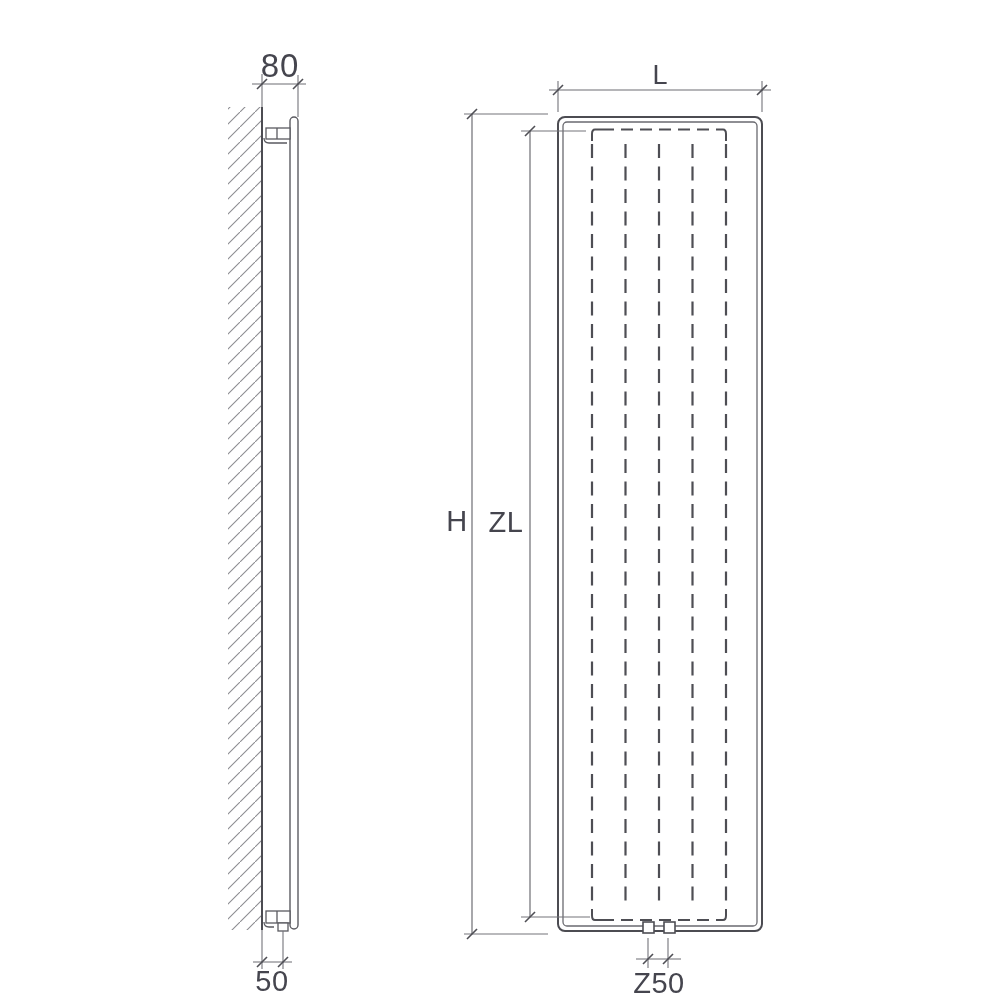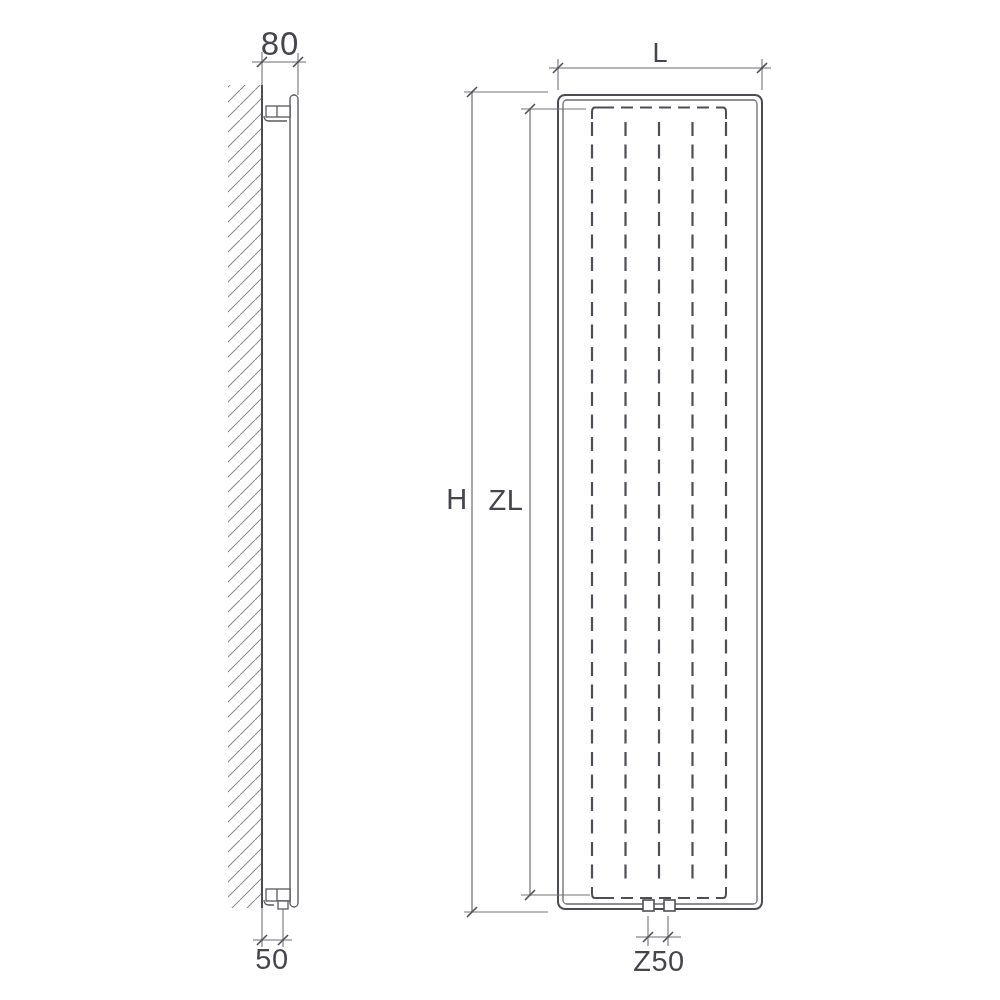--- a/index.html
+++ b/index.html
@@ -9,20 +9,21 @@
     width: 1000px;
     height: 1000px;
     overflow: hidden;
     font-family: "Liberation Sans", "DejaVu Sans", sans-serif;
   }
   .drawing-wrap {
     width: 1000px;
     height: 856px;
     position: relative;
     background: #ffffff;
+    margin-top: 22px;
   }
   svg { display: block; }
   .thin   { stroke: #74747a; stroke-width: 1.1; fill: none; }
   .dimln  { stroke: #6d6d73; stroke-width: 1.2; fill: none; }
   .tick   { stroke: #4f4f55; stroke-width: 1.6; fill: none; }
   .thick  { stroke: #4c4c52; stroke-width: 2;   fill: none; }
   .mid    { stroke: #5c5c62; stroke-width: 1.4; fill: none; }
   .inner  { stroke: #6a6a70; stroke-width: 1.3; fill: none; }
   .dash   { stroke: #4e4e54; stroke-width: 2.2; fill: none; }
   .hook   { stroke: #4e4e54; stroke-width: 2;   fill: none; }

